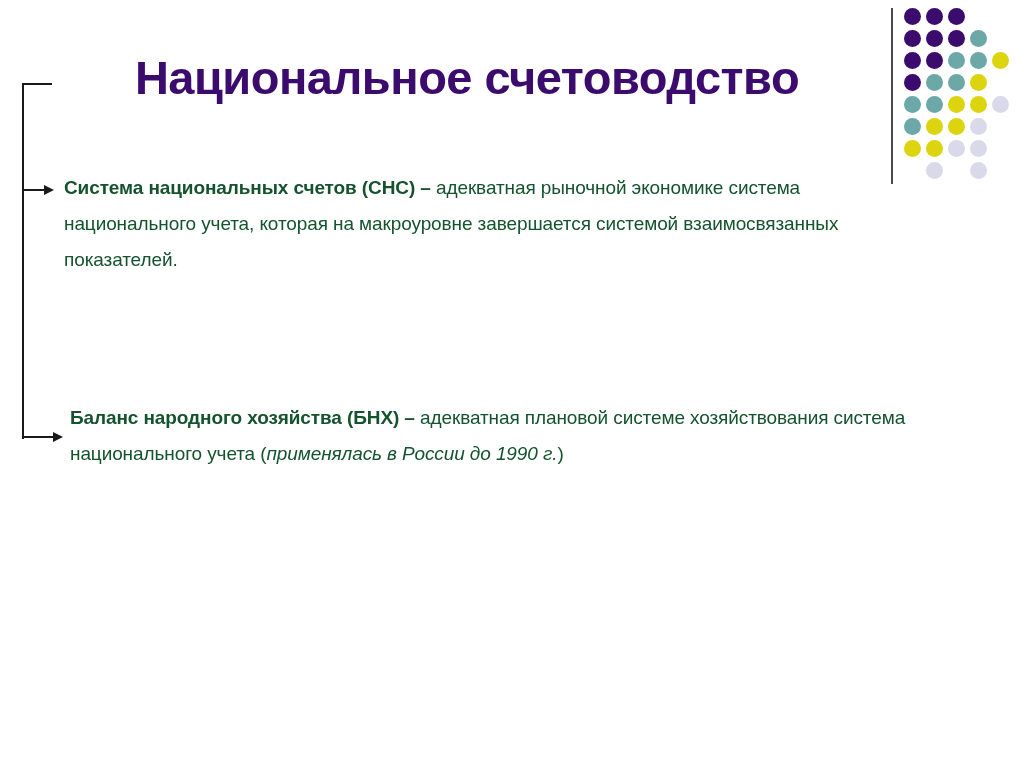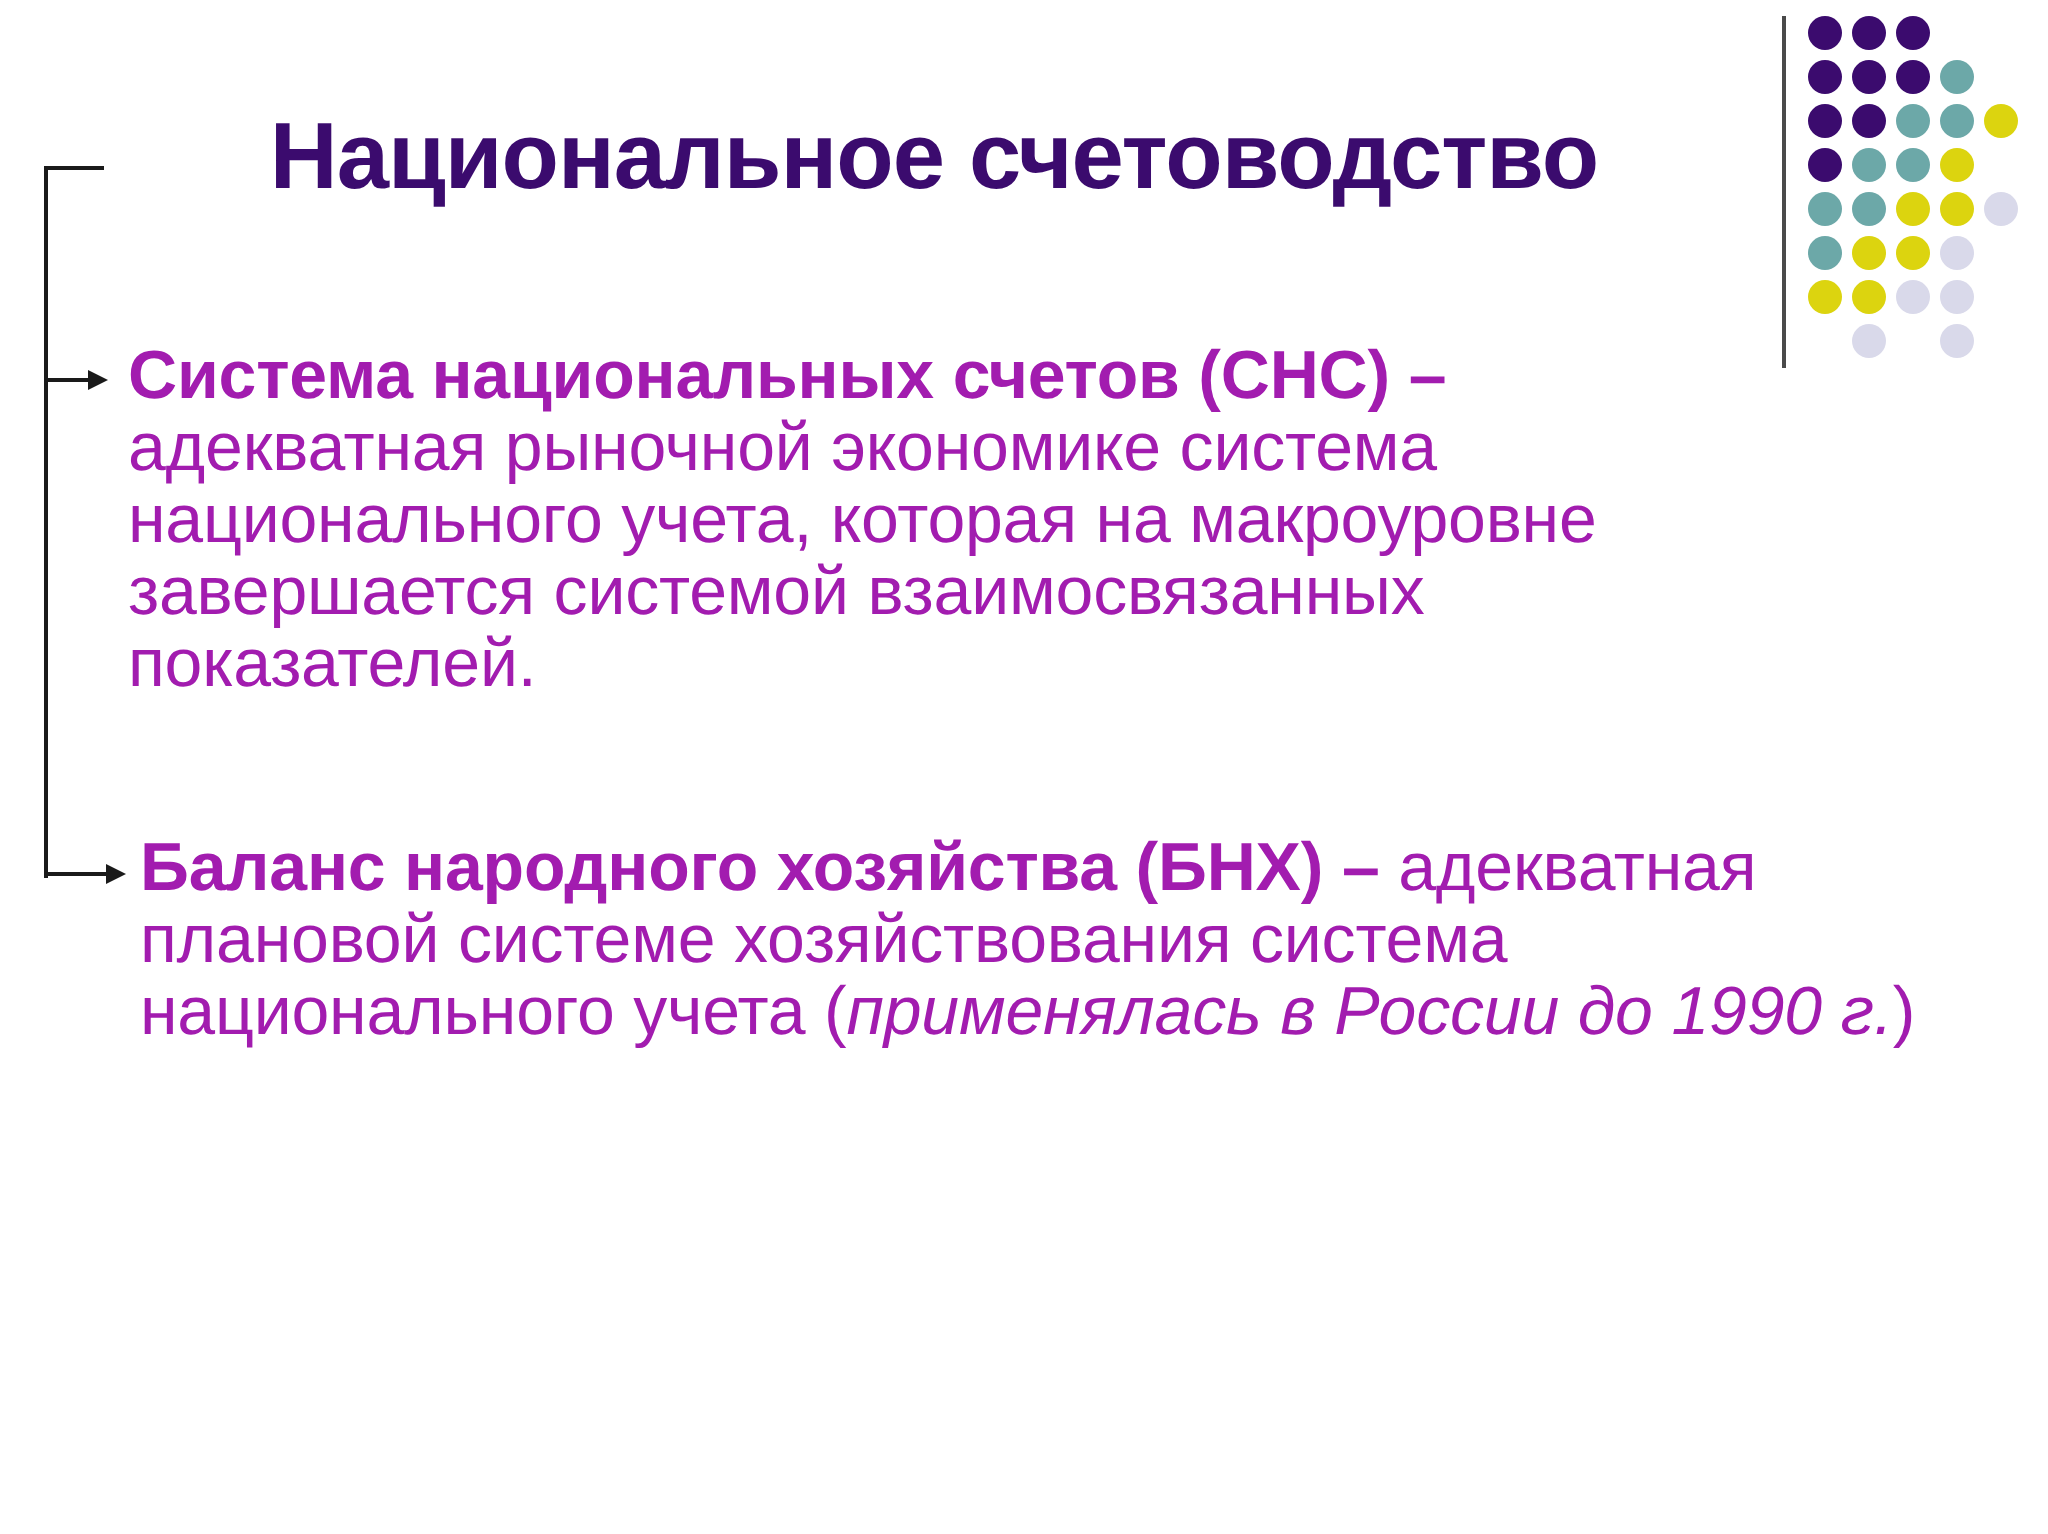--- a/index.html
+++ b/index.html
@@ -64,33 +64,33 @@
     border-left: 10px solid #1a1a1a;
   }
   #arrow1-line { left: 23px; top: 189px; width: 21px; }
   #arrow1-head { left: 44px; top: 185px; }
   #arrow2-line { left: 23px; top: 436px; width: 30px; }
   #arrow2-head { left: 53px; top: 432px; }
 
   
   .para {
     position: absolute;
-    font-size: 34px;
+    font-size: 19px;
     line-height: 36px;
-    color: #a21caf;
+    color: #14532d;
     letter-spacing: -0.1px;
   }
   #para-sns {
     left: 64px;
     top: 170px;
     width: 800px;
   }
   #para-bnh {
     left: 70px;
-    top: 416px;
+    top: 400px;
     width: 930px;
   }
   .para b { font-weight: bold; }
   .para i { font-style: italic; }
 
   
   #deco-divider {
     position: absolute;
     left: 891px;
     top: 8px;

